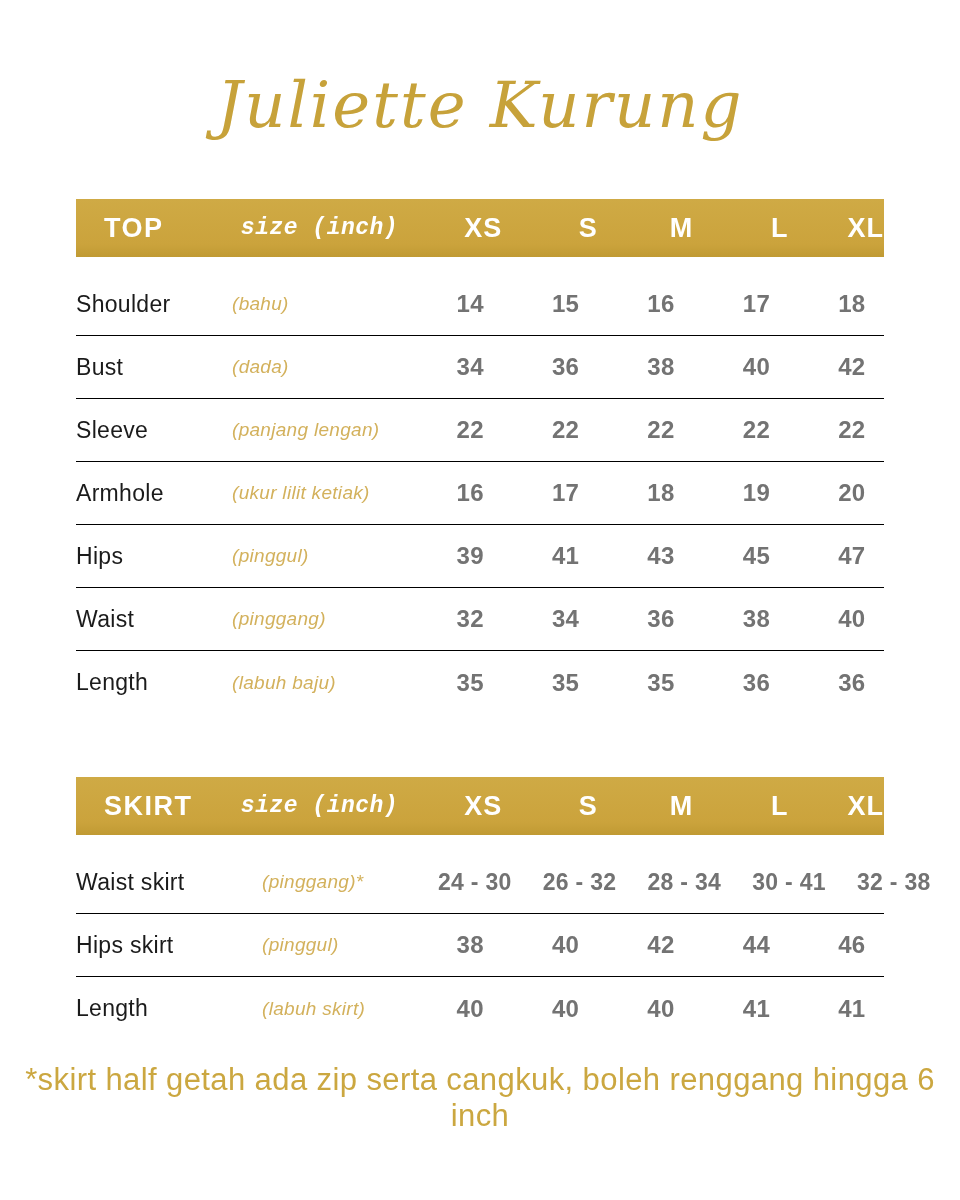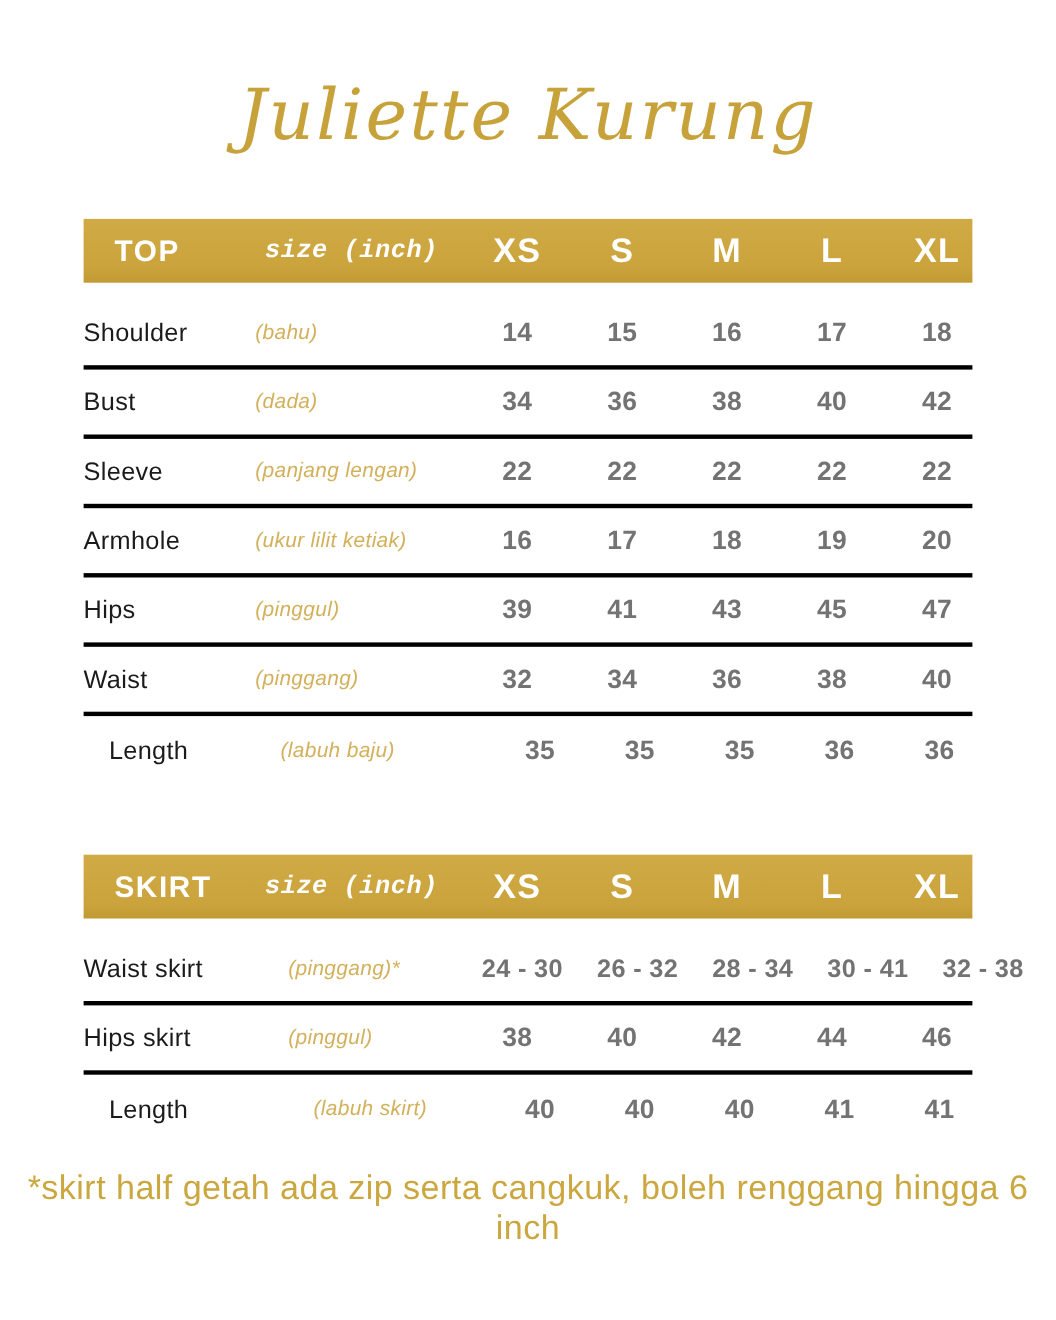--- a/index.html
+++ b/index.html
@@ -57,32 +57,32 @@
   }
   .table-head .unit-label {
     font-size: 23px;
     font-weight: bold;
     font-style: italic;
     text-align: center;
     letter-spacing: 0.5px;
     font-family: Liberation Mono, monospace;
   }
   .table-head .size-cell {
-    font-size: 31px;
-    font-weight: bold;
-    text-align: center;
+    font-size: 27px;
+    font-weight: bold;
+    text-align: right;
     letter-spacing: 1px;
   }
 
   .rows { padding-top: 16px; }
   .data-row {
     height: 63px;
-    border-bottom: 4px solid #000000;
-  }
-  .data-row:last-child { border-bottom: none; margin-left: 23px; }
+    border-bottom: 1px solid #000000;
+  }
+  .data-row:last-child { border-bottom: none; }
 
   .row-label { font-size: 23px; color: #1b1b1b; letter-spacing: 0.3px; }
   .row-malay {
     font-size: 19px;
     font-style: italic;
     color: #D3B15C;
     letter-spacing: 0.3px;
   }
   .skirt-table .row-malay { padding-left: 30px; }
   .row-value {

